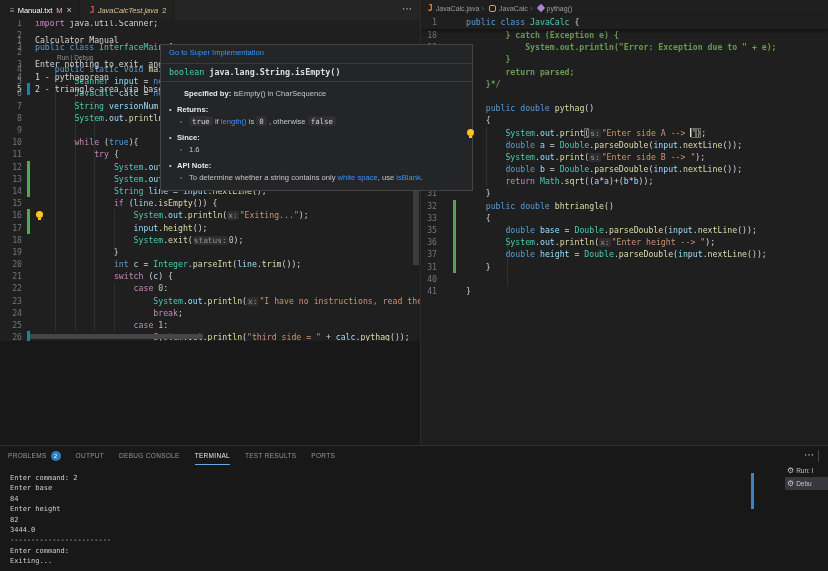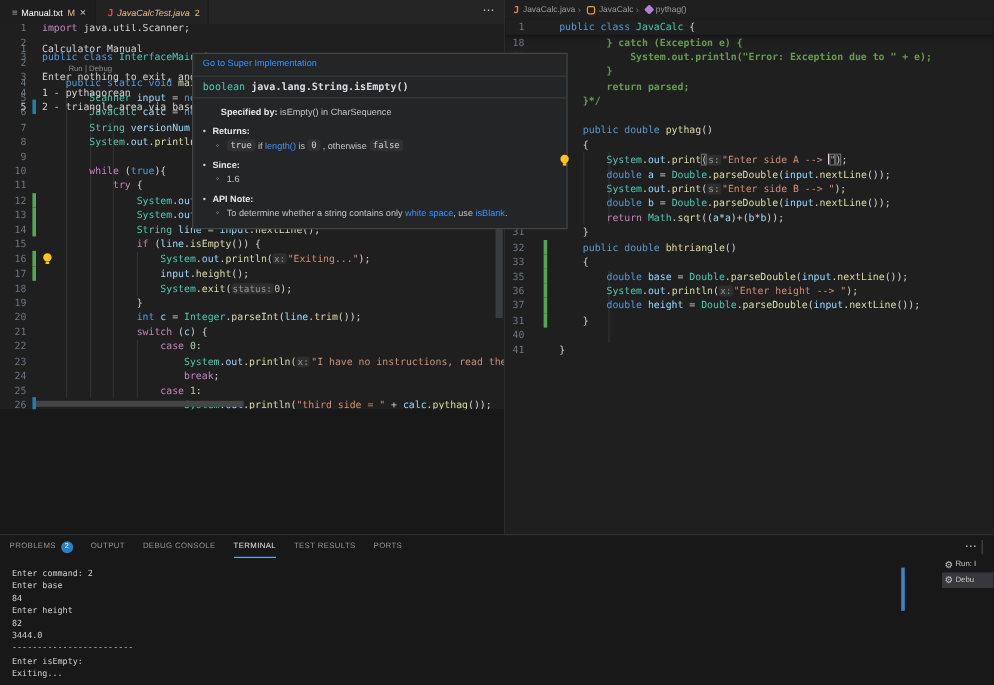--- a/index.html
+++ b/index.html
@@ -449,21 +449,21 @@
   <div class="panel-more">⋯</div>
   <div class="panel-sep"></div>
   <div id="term">
       <div class="tline">Enter command: 2</div>
       <div class="tline">Enter base</div>
       <div class="tline">84</div>
       <div class="tline">Enter height</div>
       <div class="tline">82</div>
       <div class="tline">3444.0</div>
       <div class="tline">------------------------</div>
-      <div class="tline">Enter isEmpty: </div>
+      <div class="tline">Enter command: </div>
       <div class="tline">Exiting...</div>
     </div>
   <div class="term-scroll"></div>
   <div id="sessions">
       <div class="sess">
         <span class="gear">⚙</span>
         <span>Run: I</span>
       </div>
       <div class="sess sel">
         <span class="gear">⚙</span>

